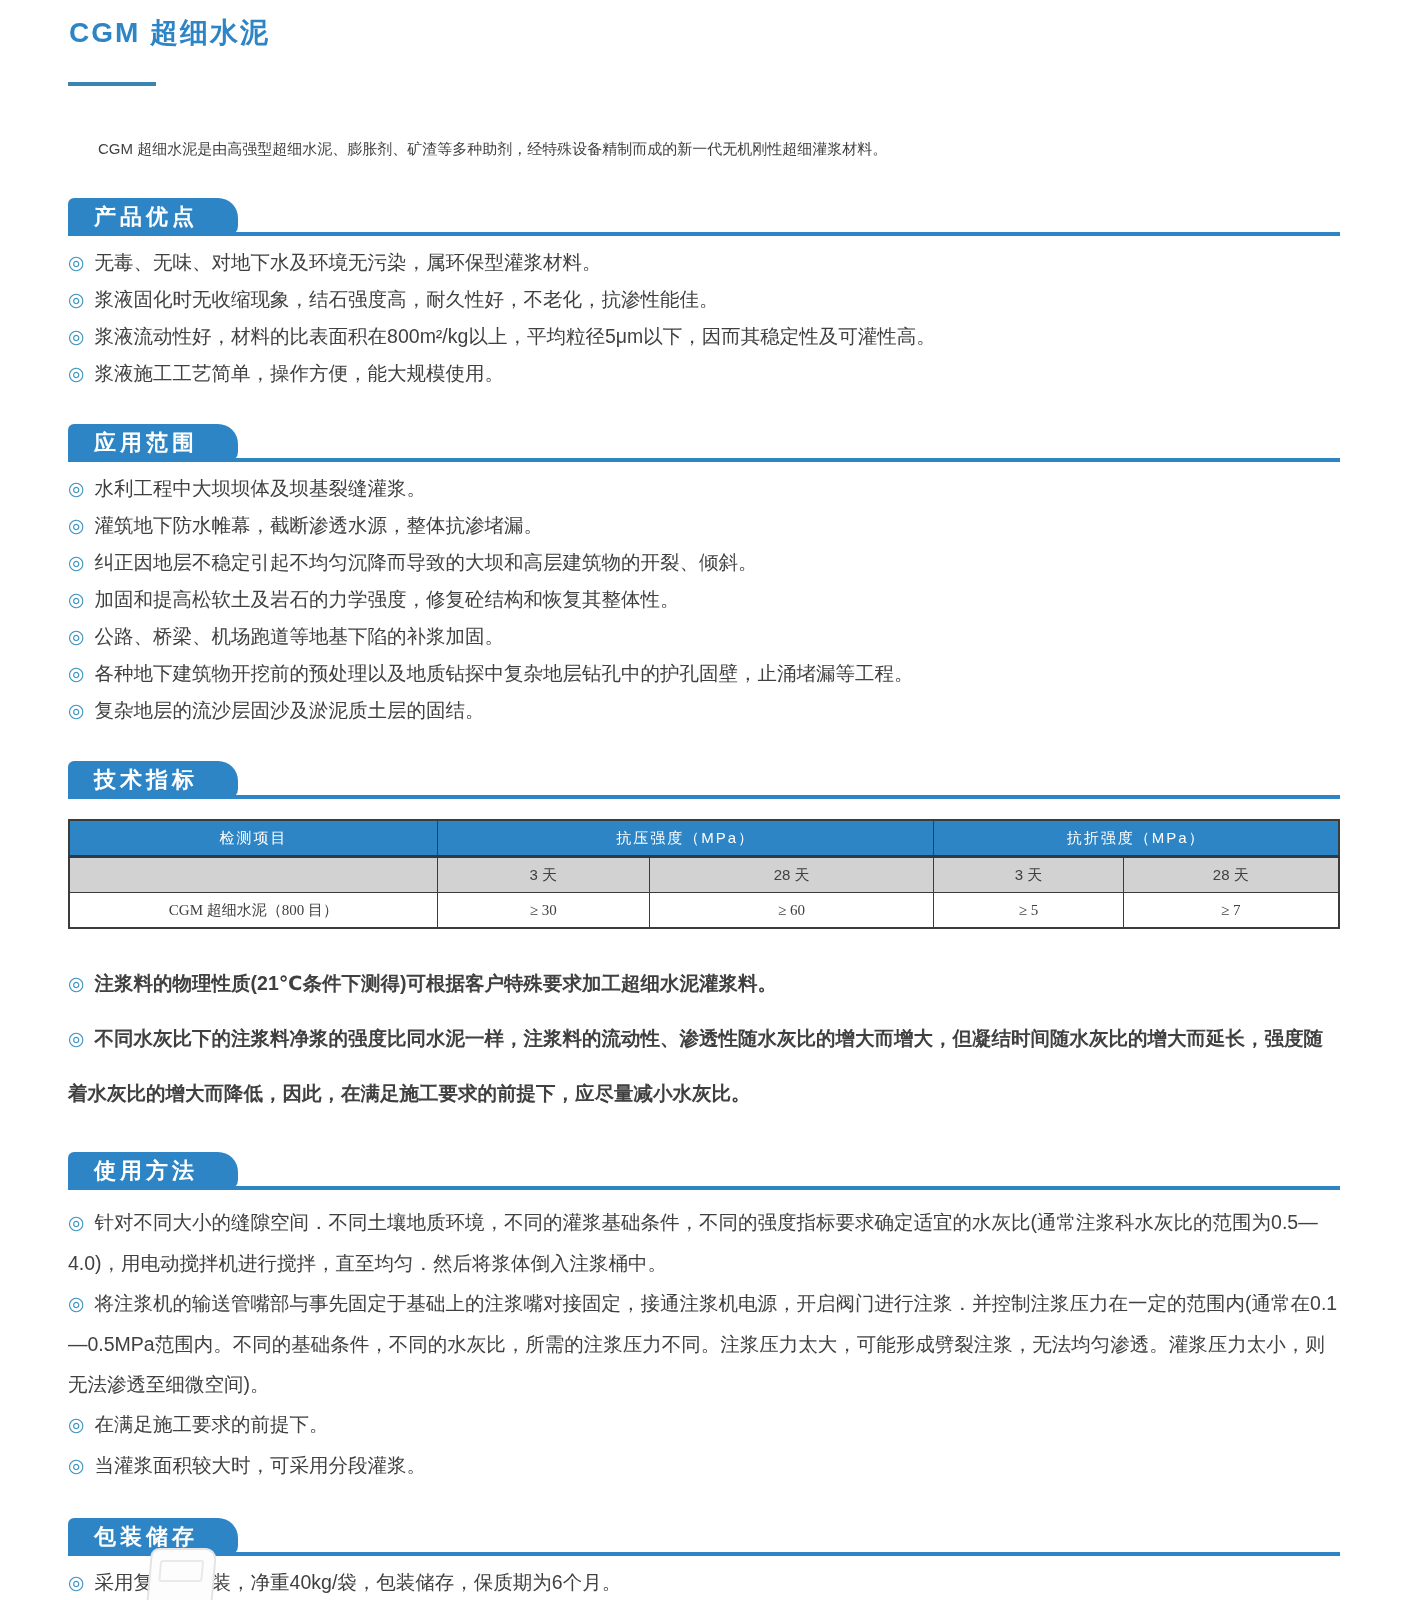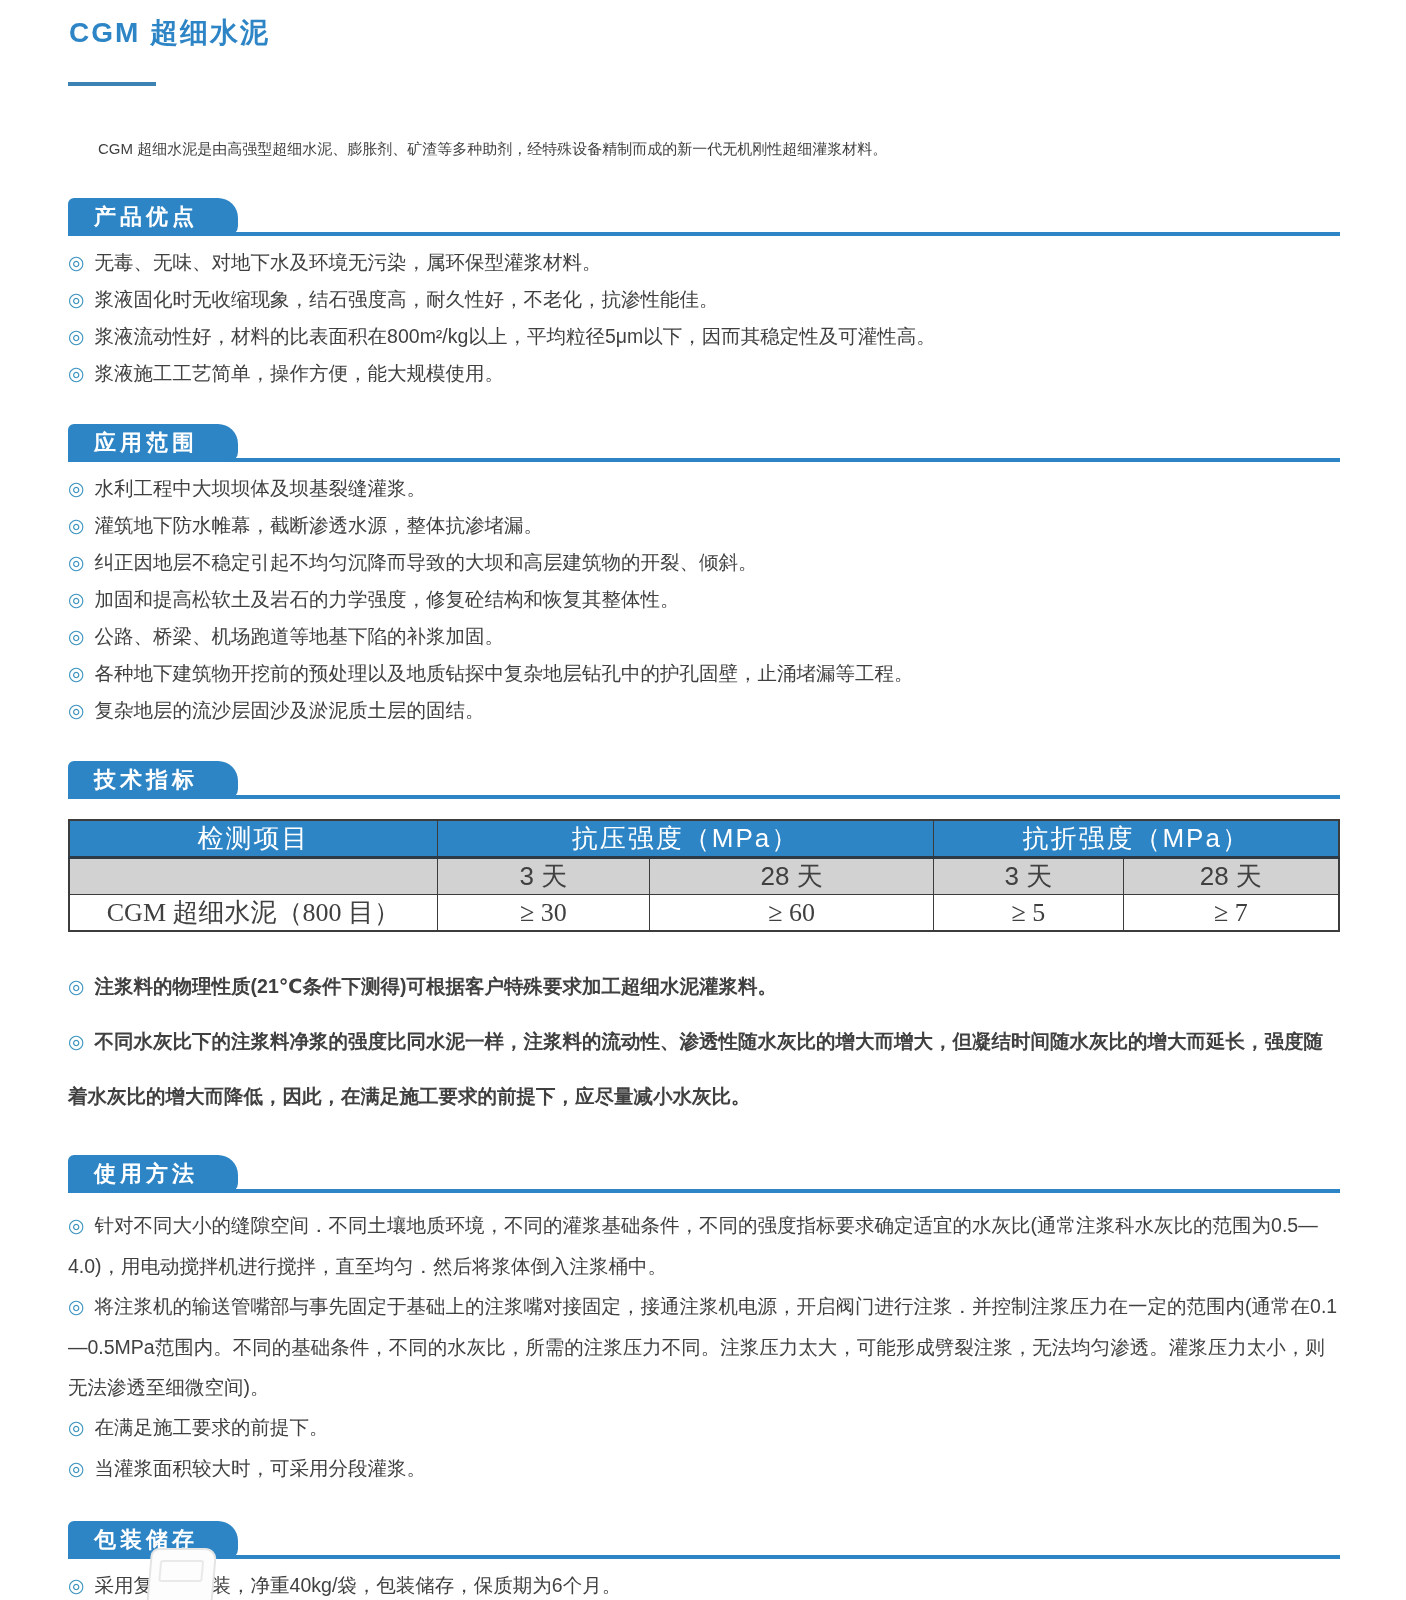--- a/index.html
+++ b/index.html
@@ -54,21 +54,21 @@
     color:#3a93be; font-size:19px; margin-right:10px;
   }
   .note-block { margin:27px 0 0 0; font-size:19.5px; line-height:54px;font-weight:bold; }
   .note-block p { margin:0; }
   .usage-block { margin:12px 0 0 0; font-size:19.5px; line-height:40px; }
   .usage-block p { margin:0; }
 
   table.spec-table {
     width:100%; border-collapse:collapse;
     margin-top:20px;
-    font-size:26px; text-align:center;
+    font-size:15px; text-align:center;
     border:2px solid #3c3c3c;
   }
   table.spec-table th, table.spec-table td {
     border:1px solid #3c3c3c;
     height:34px; padding:0 4px;
     font-weight:normal;
   }
   tr.head-row th {
     background:#2d85c6; color:#ffffff;
     border-bottom:3px solid #2c3a46;

